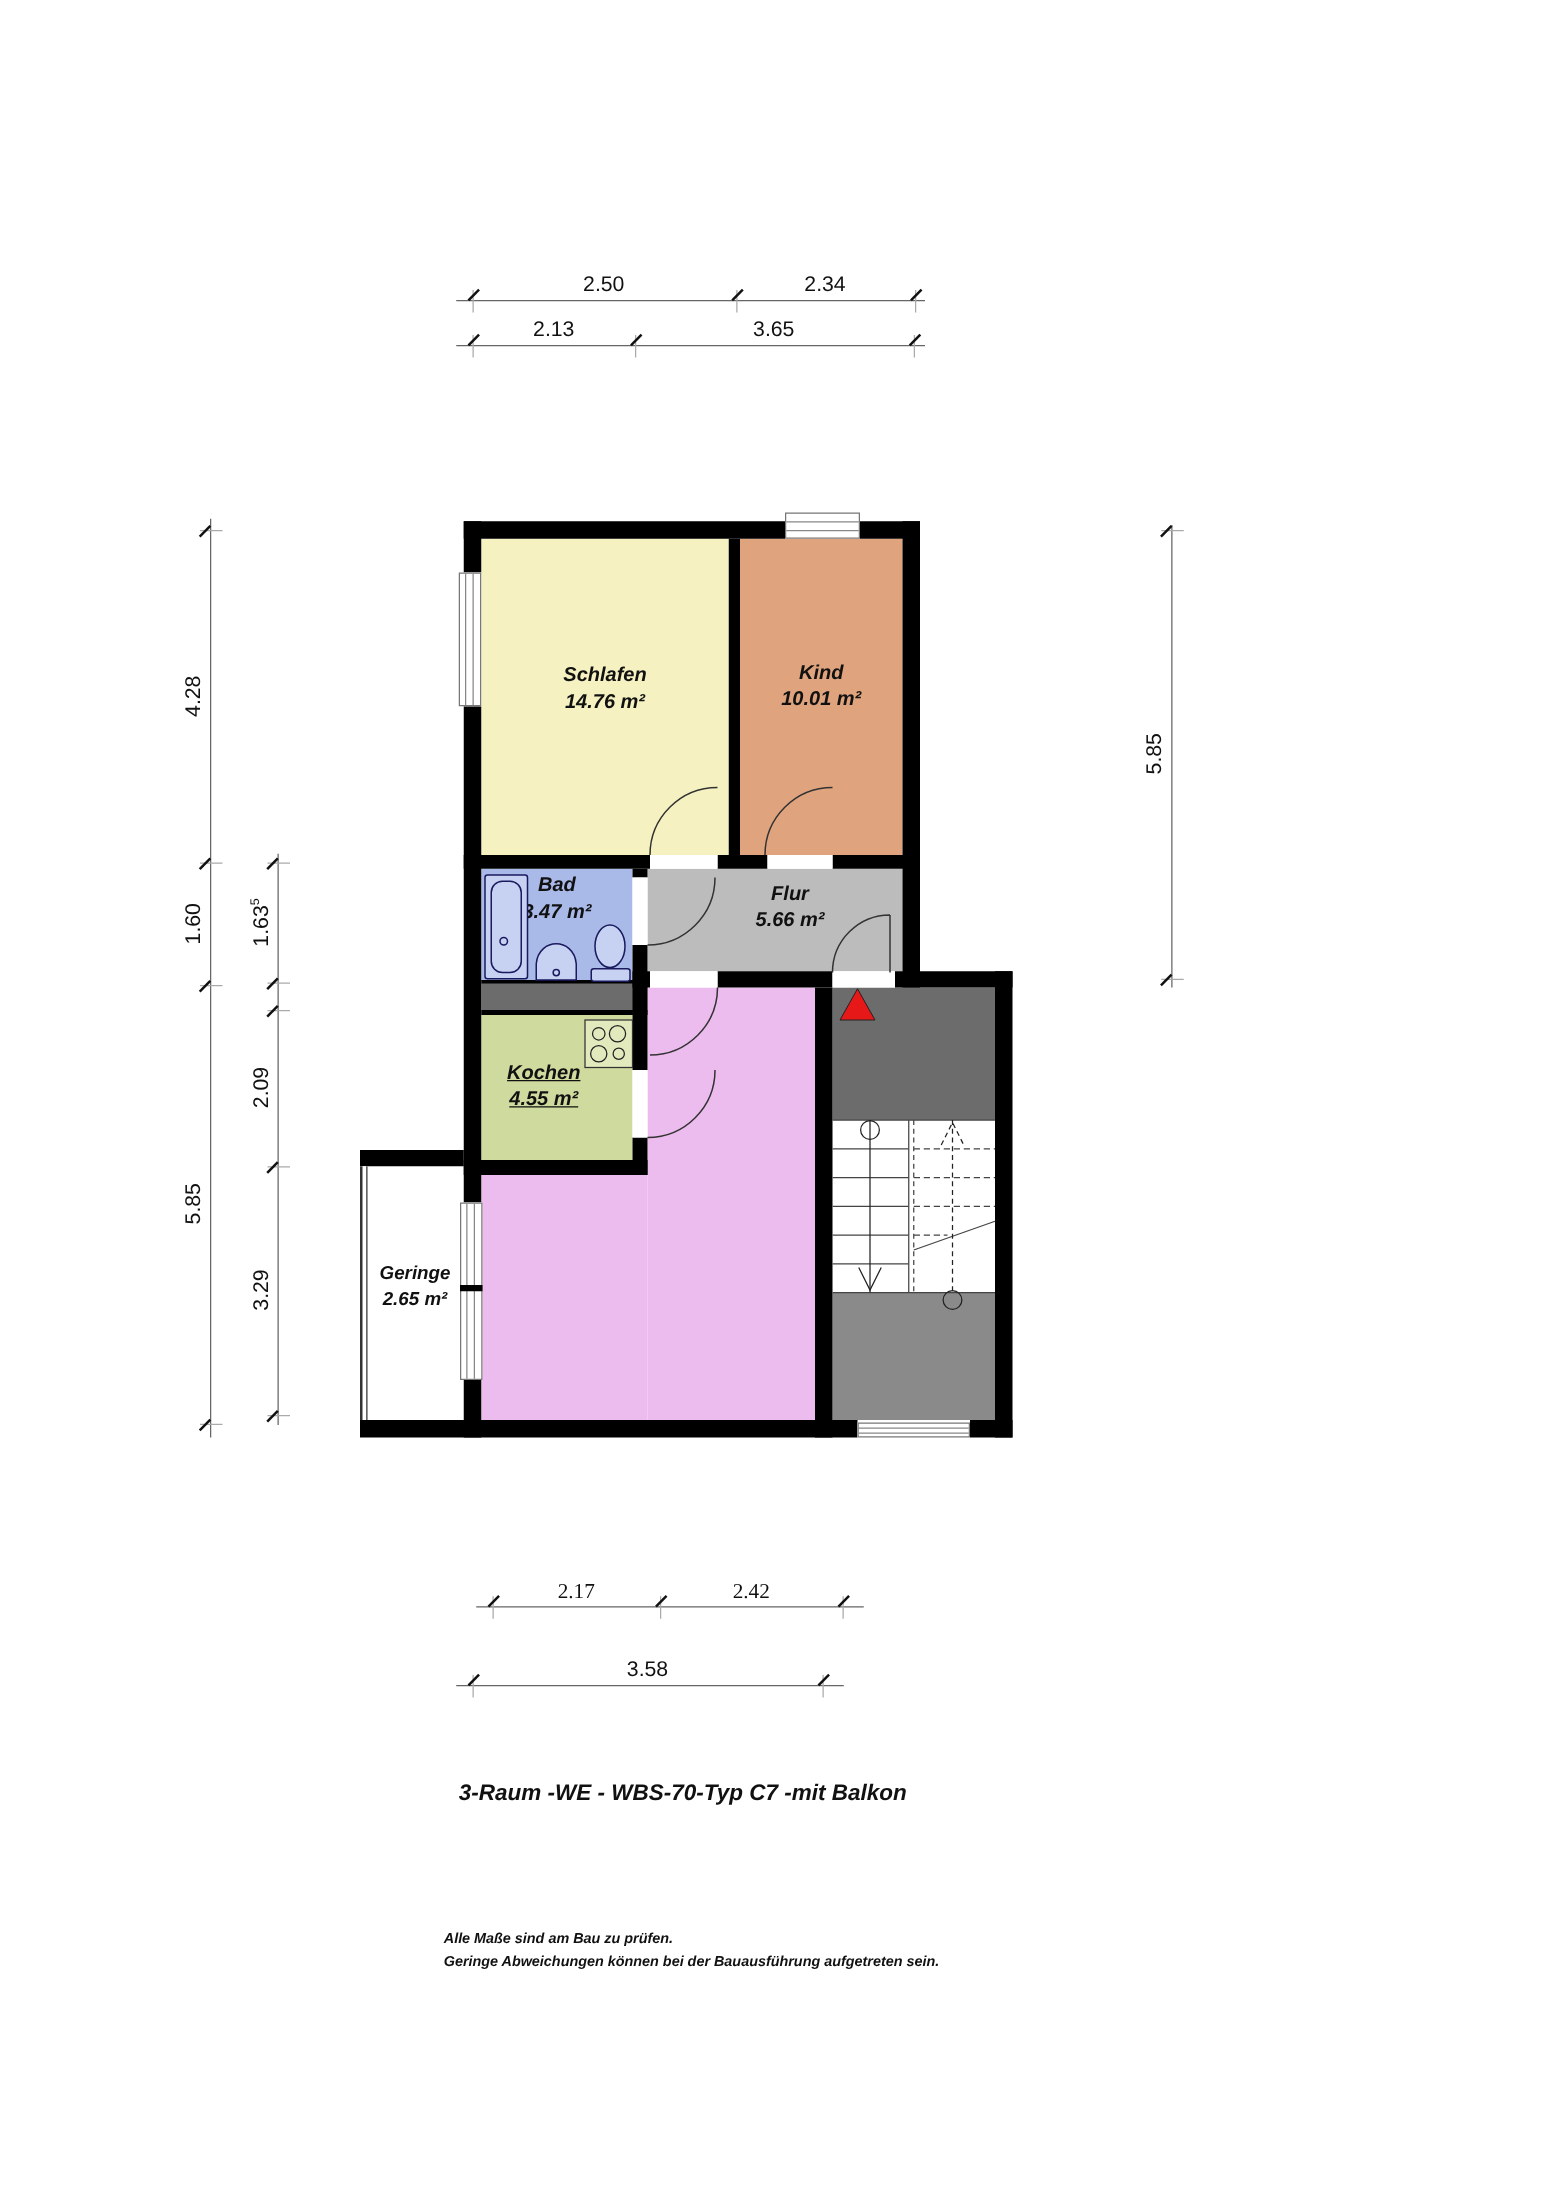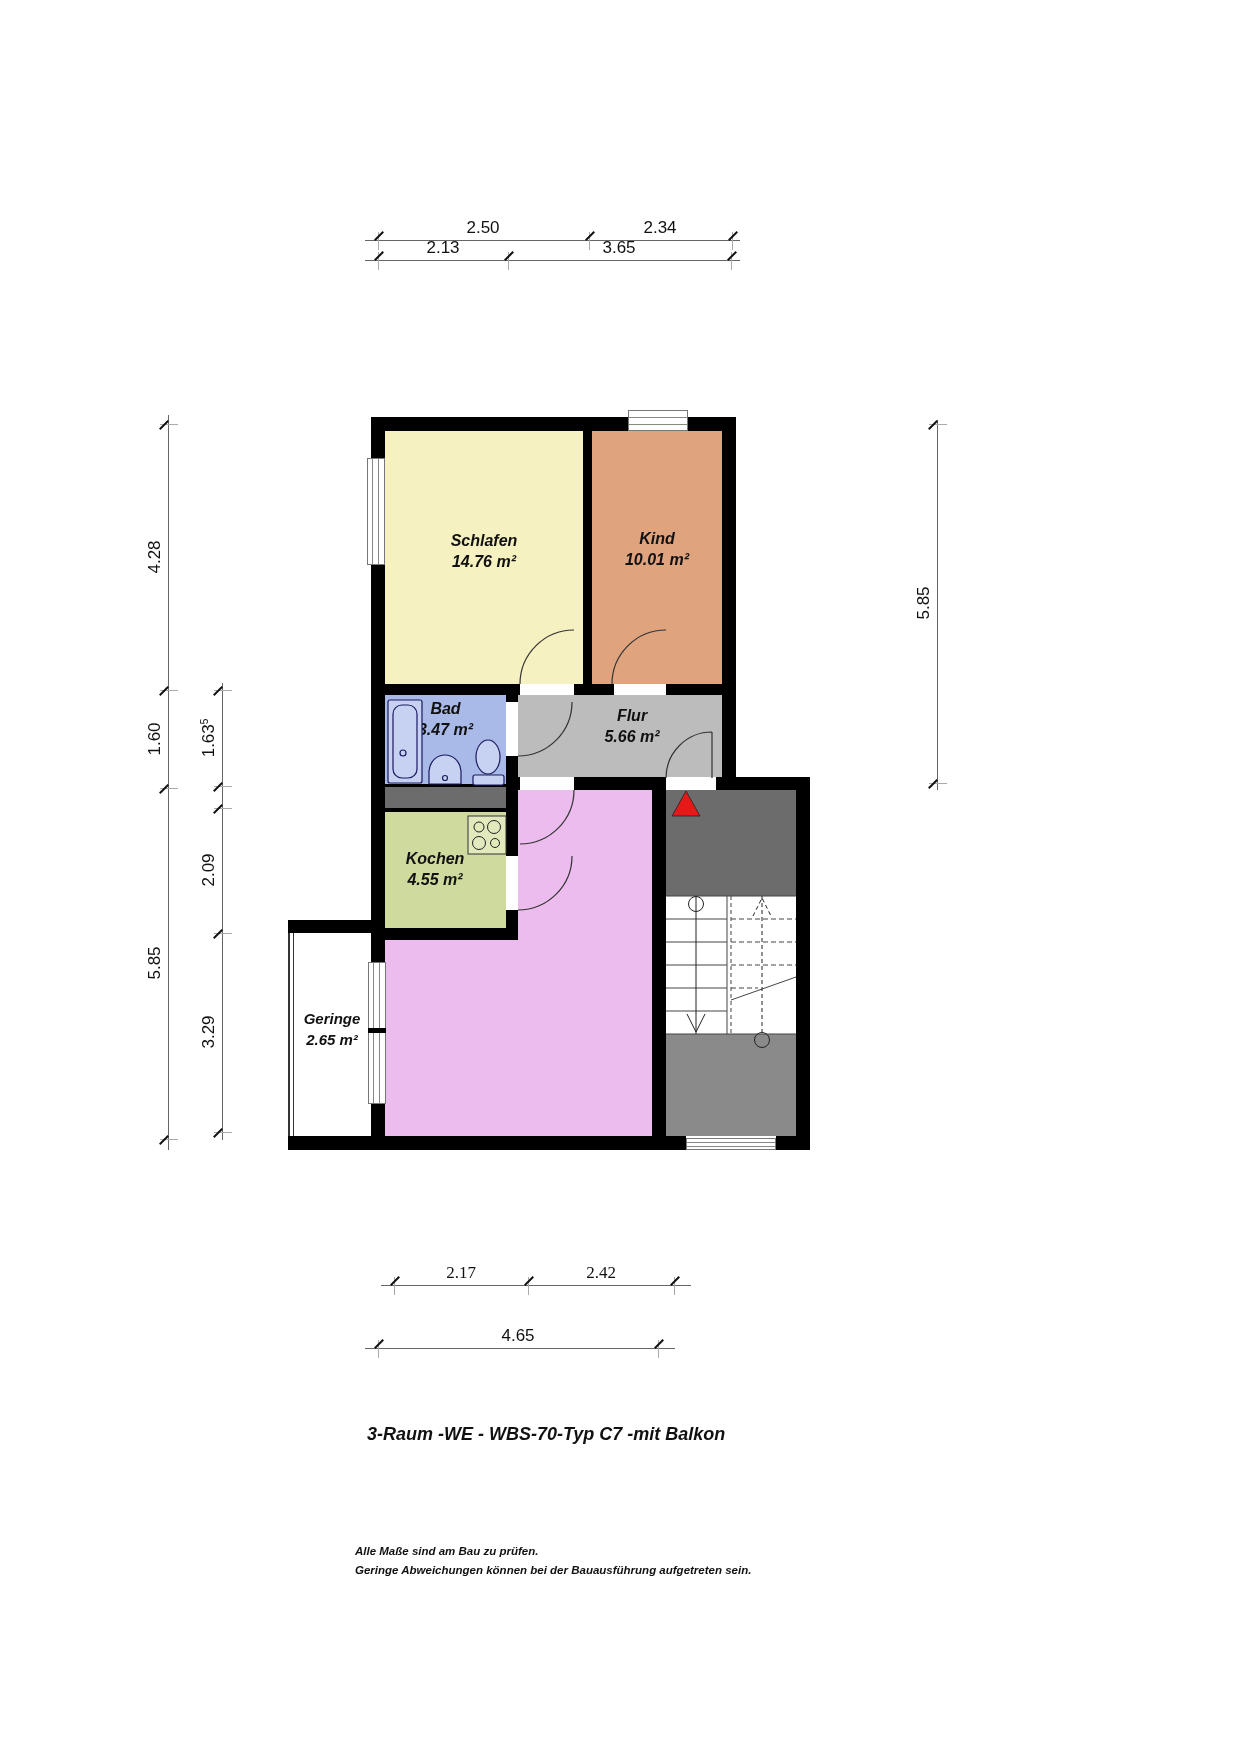--- a/index.html
+++ b/index.html
@@ -105,21 +105,21 @@
     <div>10.01 m²</div>
   </div>
   <div class="rlabel" style="left:385px;top:698px;width:121px;">
     <div>Bad</div>
     <div>3.47 m²</div>
   </div>
   <div class="rlabel" style="left:518px;top:705px;width:228px;">
     <div>Flur</div>
     <div>5.66 m²</div>
   </div>
-  <div class="rlabel" style="left:385px;top:848px;width:100px;">
+  <div class="rlabel" style="left:385px;top:848px;width:100px;text-decoration:underline;">
     <div>Kochen</div>
     <div>4.55 m²</div>
   </div>
   <div class="rlabel" style="left:280px;top:1008px;width:104px;font-size:15px;">
     <div>Geringe</div>
     <div>2.65 m²</div>
   </div>
 
   <svg class="overlay" width="1240" height="1754" viewBox="0 0 1240 1754">
 
@@ -174,21 +174,21 @@
   </svg>
 
   <div class="dim-h" style="left:365px;top:240px;width:375px;">
     <i class="tick" style="left:13px"></i>
       <i class="tick" style="left:224px"></i>
       <i class="tick" style="left:367px"></i>
     <span class="dlabel" style="left:118px">2.50</span>
     <span class="dlabel" style="left:295px">2.34</span>
   </div>
 
-  <div class="dim-h" style="left:365px;top:260px;width:375px;">
+  <div class="dim-h" style="left:365px;top:276px;width:375px;">
     <i class="tick" style="left:13px"></i>
       <i class="tick" style="left:143px"></i>
       <i class="tick" style="left:366px"></i>
     <span class="dlabel" style="left:78px">2.13</span>
     <span class="dlabel" style="left:254px">3.65</span>
   </div>
 
   <div class="dim-v" style="left:168px;top:415px;height:735px;">
     <i class="tick" style="top:9px"></i>
       <i class="tick" style="top:275px"></i>
@@ -220,20 +220,20 @@
     <i class="tick" style="left:13px"></i>
       <i class="tick" style="left:147px"></i>
       <i class="tick" style="left:293px"></i>
     <span class="dlabel" style="left:80px">2.17</span>
     <span class="dlabel" style="left:220px">2.42</span>
   </div>
 
   <div class="dim-h" style="left:365px;top:1348px;width:310px;">
     <i class="tick" style="left:13px"></i>
       <i class="tick" style="left:293px"></i>
-    <span class="dlabel" style="left:153px">4.65</span>
+    <span class="dlabel" style="left:153px">3.58</span>
   </div>
 
   <div class="title" style="left:367px;top:1424px;">3-Raum -WE - WBS-70-Typ C7 -mit Balkon</div>
   <div class="note" style="left:355px;top:1542px;">Alle Maße sind am Bau zu prüfen.</div>
   <div class="note" style="left:355px;top:1561px;">Geringe Abweichungen können bei der Bauausführung aufgetreten sein.</div>
 
 </div>
 
 </body></html>

